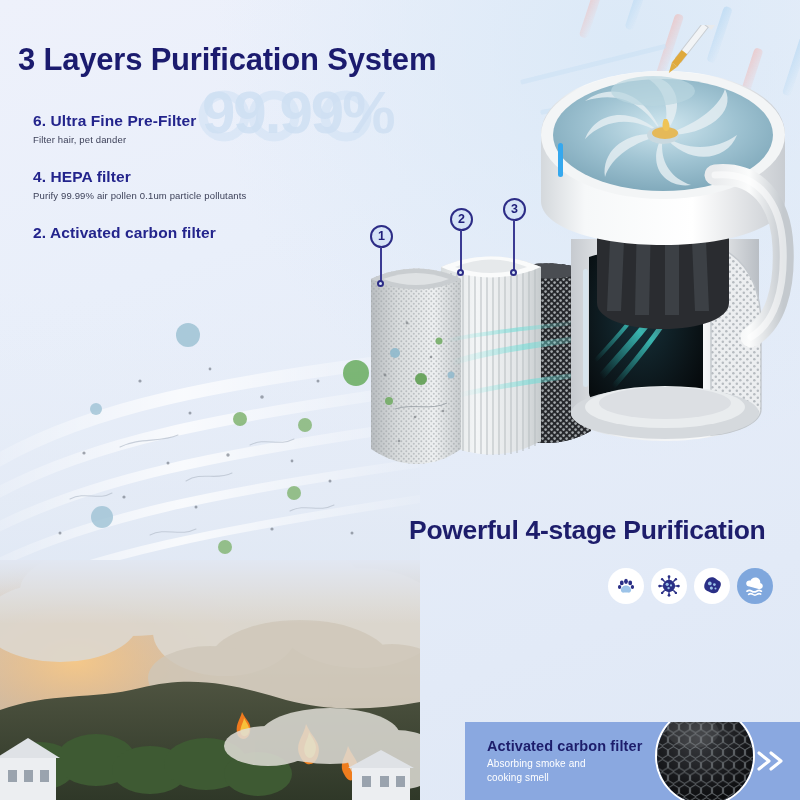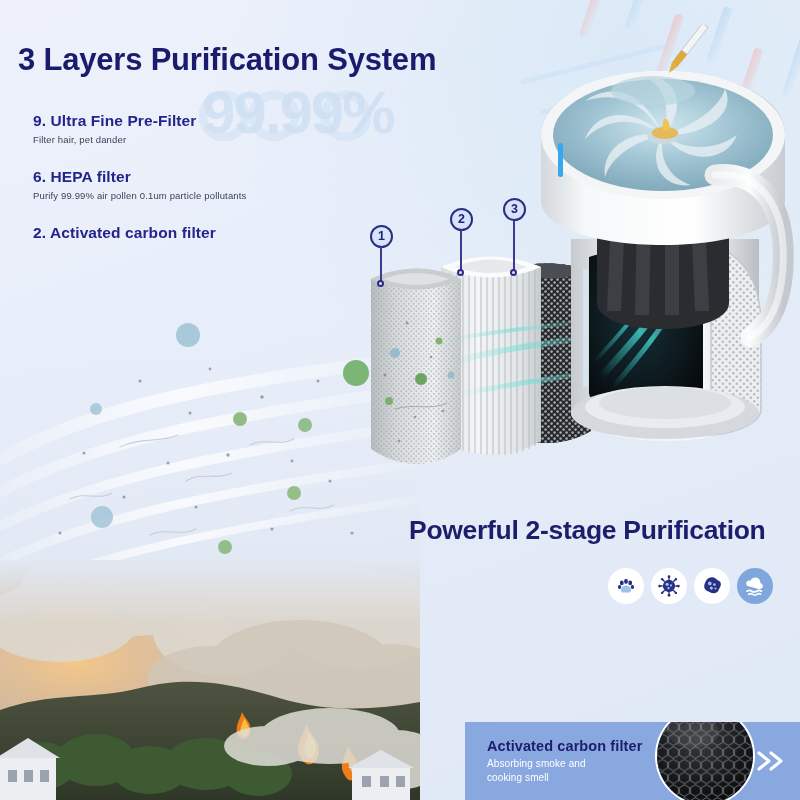--- a/index.html
+++ b/index.html
@@ -528,33 +528,33 @@
       <rect x="146" y="-10" width="7" height="44" fill="#f2f4f6" stroke="#c9ced3" stroke-width="1"></rect>
       <rect x="146" y="24" width="7" height="16" fill="#dfa93c"></rect>
       <path d="M146,40 L153,40 L150,50 Z" fill="#e0ae43"></path>
     </g>
   </svg>
 
   <div class="headline">3 Layers Purification System</div>
 
   <div class="bullets">
     <div class="b-item">
-      <div class="b-title">9. Ultra Fine Pre-Filter</div>
+      <div class="b-title">6. Ultra Fine Pre-Filter</div>
       <div class="b-sub">Filter hair, pet dander</div>
     </div>
     <div class="b-item">
-      <div class="b-title">6. HEPA filter</div>
+      <div class="b-title">4. HEPA filter</div>
       <div class="b-sub">Purify 99.99% air pollen 0.1um particle pollutants</div>
     </div>
     <div class="b-item">
       <div class="b-title">2. Activated carbon filter</div>
     </div>
   </div>
 
-  <div class="sub-headline">Powerful 2-stage Purification</div>
+  <div class="sub-headline">Powerful 4-stage Purification</div>
 
   <div class="badges">
 
     <div class="badge">
       <svg width="22" height="22" viewBox="0 0 24 24">
         <g fill="#2a2f86">
           <ellipse cx="7.4" cy="8.6" rx="2.1" ry="2.7"></ellipse>
           <ellipse cx="12" cy="6.9" rx="2.1" ry="2.8"></ellipse>
           <ellipse cx="16.6" cy="8.6" rx="2.1" ry="2.7"></ellipse>
           <ellipse cx="19" cy="13" rx="1.8" ry="2.2"></ellipse>

